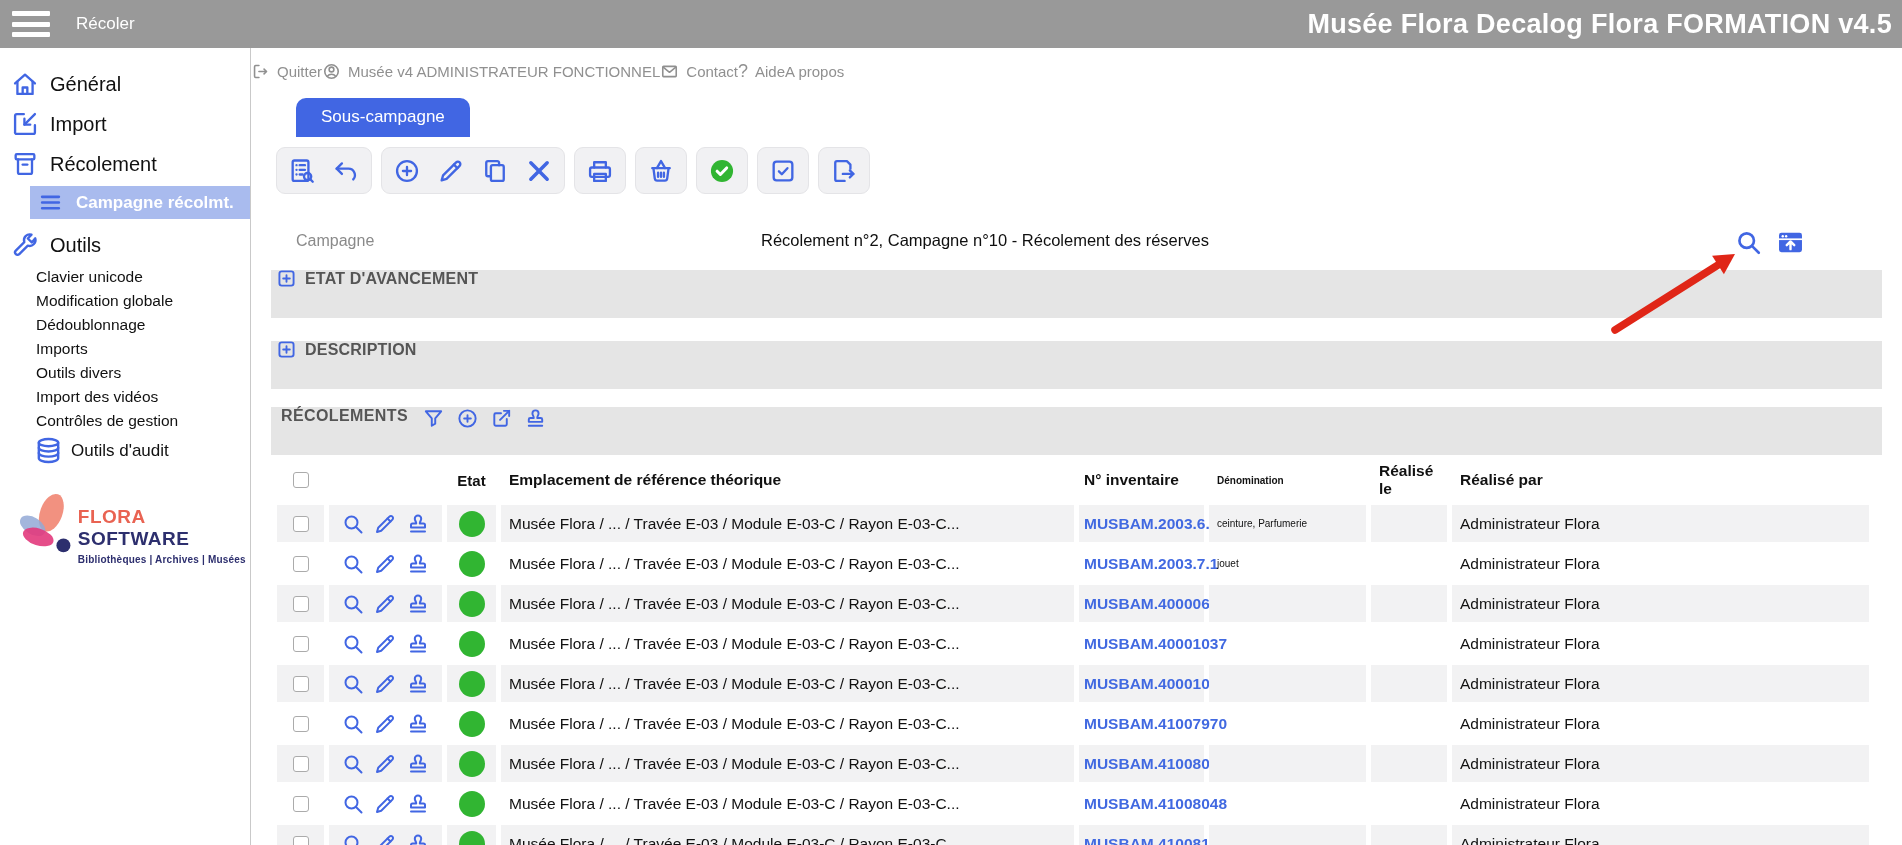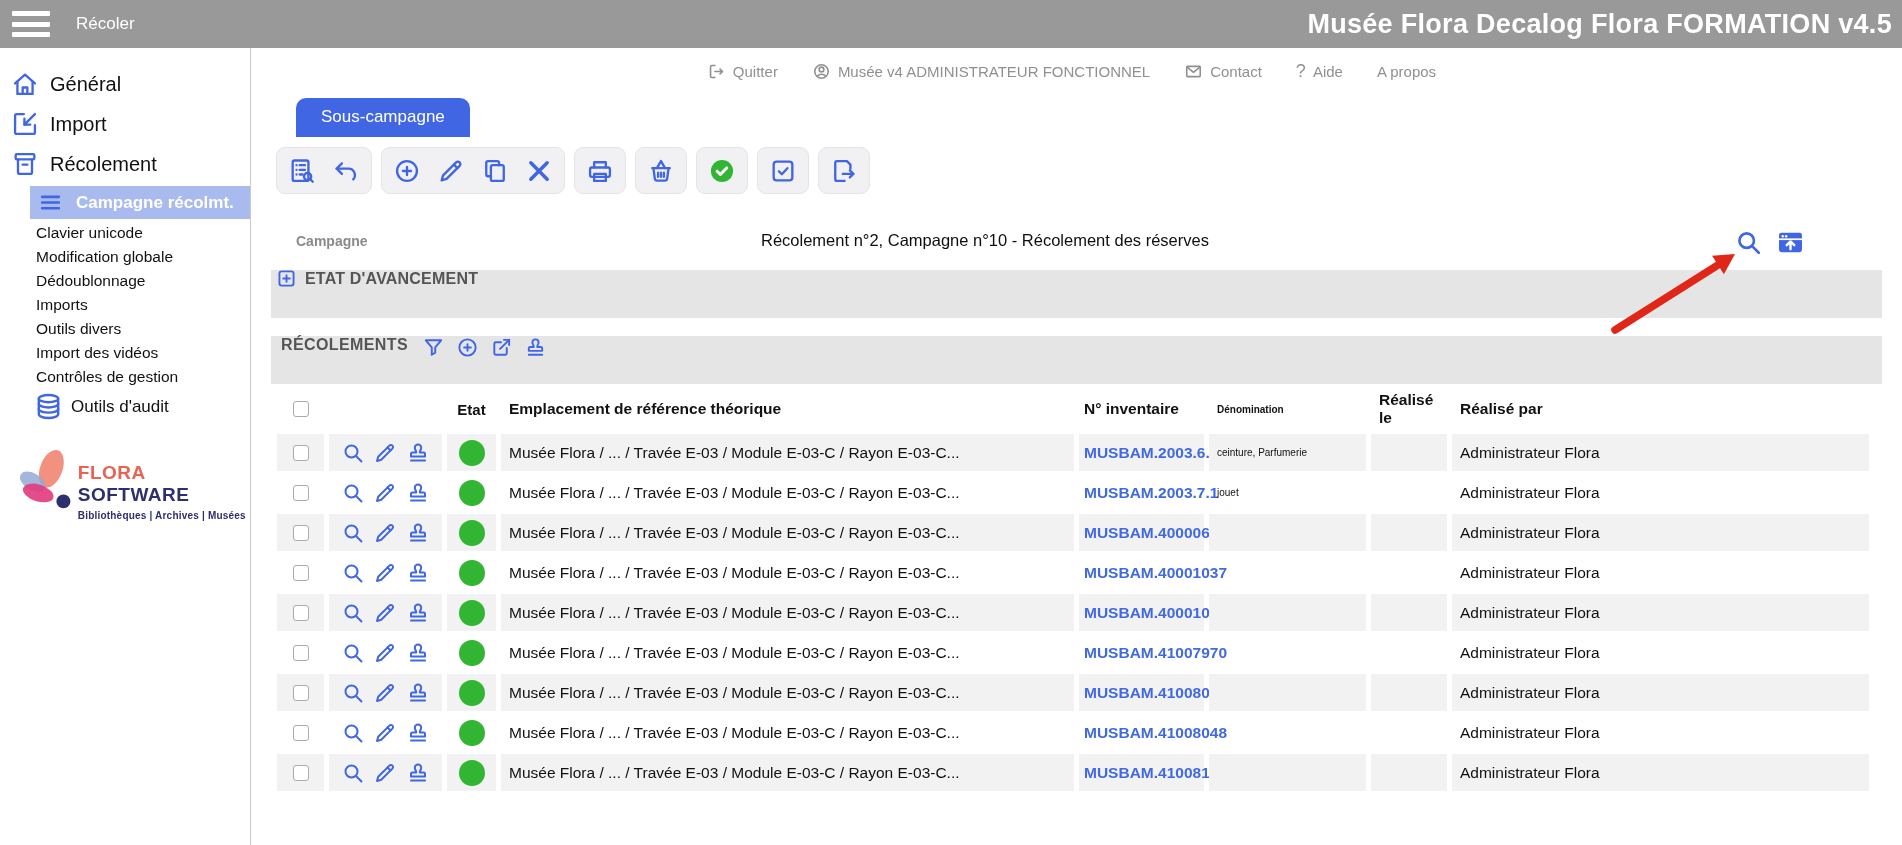--- a/index.html
+++ b/index.html
@@ -38,36 +38,36 @@
   .side-audit .mi{width:29px;height:29px;color:var(--accent-blue);flex:none;}
   .outils-head{margin-top:6px;}
   .logo{display:flex;align-items:flex-start;gap:6px;margin:16px 0 0 14px;}
   .logo-text{margin-top:22px;}
   .brand{font-size:19px;font-weight:bold;letter-spacing:.5px;}
   .brand .b1{color:#e96352;}
   .brand .b2{color:#2d2f6e;}
   .tagline{font-size:10px;font-weight:bold;color:#2d2f6e;margin-top:4px;letter-spacing:.2px;}
 
   
-  .hlinks{height:47px;display:flex;justify-content:center;align-items:center;gap:34px;padding-right:10px;color:#909090;font-size:15px;}
+  .hlinks{height:47px;display:flex;justify-content:flex-start;align-items:center;padding-right:10px;color:#909090;font-size:15px;}
   .hlink{display:flex;align-items:center;gap:7px;cursor:pointer;white-space:nowrap;}
   .hlink .mi{width:19px;height:19px;}
   .qmark{font-size:18px;}
 
   
   .content{padding-left:20px;}
   .tab{display:inline-block;margin-left:25px;margin-top:3px;background:var(--accent-blue);color:#fff;
        font-size:17px;padding:9px 25px 10px;border-radius:10px 10px 0 0;cursor:pointer;}
   .toolbar{display:flex;gap:9px;margin-left:5px;margin-top:10px;}
   .tgroup{background:#f1f1f3;border:1px solid #e4e4e7;border-radius:9px;height:47px;display:flex;align-items:center;gap:16px;padding:0 11px;}
   .tbtn{width:28px;height:28px;color:var(--accent-blue);cursor:pointer;}
 
   .fields{margin-top:28px;}
   .frow{display:flex;align-items:center;height:37px;}
-  .flabel{margin-left:25px;width:465px;font-size:14px;font-weight:bold;color:#8a8a8a;}
+  .flabel{margin-left:25px;width:465px;font-size:16px;font-weight:normal;color:#8a8a8a;}
   .fvalue{font-size:16.5px;color:#0f0f0f;}
   .field-icons{position:absolute;top:180px;left:1483px;display:flex;gap:13px;}
   .field-icons .fic{width:29px;height:29px;color:var(--accent-blue);cursor:pointer;}
   .annotation{position:absolute;left:1348px;top:180px;pointer-events:none;}
 
   .bar{height:48px;background:#e5e5e5;display:flex;align-items:flex-start;padding-left:7px;width:calc(100% - 20px);}
   .bar-av{margin-top:11px;} .bar-desc{margin-top:23px;} .bar-rec{margin-top:18px;}
   .plus-ic{width:17px;height:17px;color:var(--accent-blue);cursor:pointer;flex:none;}
   .bar-title{font-size:16px;font-weight:bold;color:#555;margin-left:10px;letter-spacing:.2px;}
   .bar-rec .bar-title{margin-left:3px;letter-spacing:.4px;}
@@ -131,20 +131,26 @@
           <path d="M10 12.5h4"></path>
         </svg>
       <span>Récolement</span>
     </div>
     <div class="side-sub active">
       <svg class="mi stroke-ic" viewBox="0 0 24 24" style="stroke-width:2.6">
           <path d="M4 6.5h16M4 12h16M4 17.5h16"></path>
         </svg>
       <span>Campagne récolmt.</span>
     </div>
+    <div class="side-main outils-head">
+      <svg class="mi stroke-ic" viewBox="0 0 24 24">
+          <path d="M20.8 6.3a5 5 0 0 1-6.4 6.2L7.1 19.8a2.1 2.1 0 0 1-3-3l7.3-7.3a5 5 0 0 1 6.2-6.4l-3.2 3.3 3.4 3.4 3-3.5z"></path>
+        </svg>
+      <span>Outils</span>
+    </div>
     <div class="tool-link">Clavier unicode</div>
     <div class="tool-link">Modification globale</div>
     <div class="tool-link">Dédoublonnage</div>
     <div class="tool-link">Imports</div>
     <div class="tool-link">Outils divers</div>
     <div class="tool-link">Import des vidéos</div>
     <div class="tool-link">Contrôles de gestion</div>
     <div class="side-audit">
       <svg class="mi stroke-ic" viewBox="0 0 24 24">
           <ellipse cx="12" cy="5.5" rx="8" ry="3"></ellipse>
@@ -283,20 +289,27 @@
       </div>
 
       <div class="bar bar-av">
         <svg class="plus-ic stroke-ic" viewBox="0 0 18 18">
             <rect x="1.5" y="1.5" width="15" height="15" rx="2.5"></rect>
             <path d="M9 5.5v7M5.5 9h7"></path>
           </svg>
         <span class="bar-title">ETAT D'AVANCEMENT</span>
       </div>
 
+      <div class="bar bar-desc">
+        <svg class="plus-ic stroke-ic" viewBox="0 0 18 18">
+            <rect x="1.5" y="1.5" width="15" height="15" rx="2.5"></rect>
+            <path d="M9 5.5v7M5.5 9h7"></path>
+          </svg>
+        <span class="bar-title">DESCRIPTION</span>
+      </div>
 
       <div class="bar bar-rec">
         <span class="bar-title">RÉCOLEMENTS</span>
         <div class="bar-icons">
           <svg class="bic stroke-ic" viewBox="0 0 24 24">
               <path d="M4 4.5h16l-6.2 7.3v5.7l-3.6 2v-7.7L4 4.5z"></path>
             </svg>
           <svg class="bic stroke-ic" viewBox="0 0 24 24">
               <circle cx="12" cy="12" r="8.5"></circle>
               <path d="M12 8.5v7M8.5 12h7"></path>

